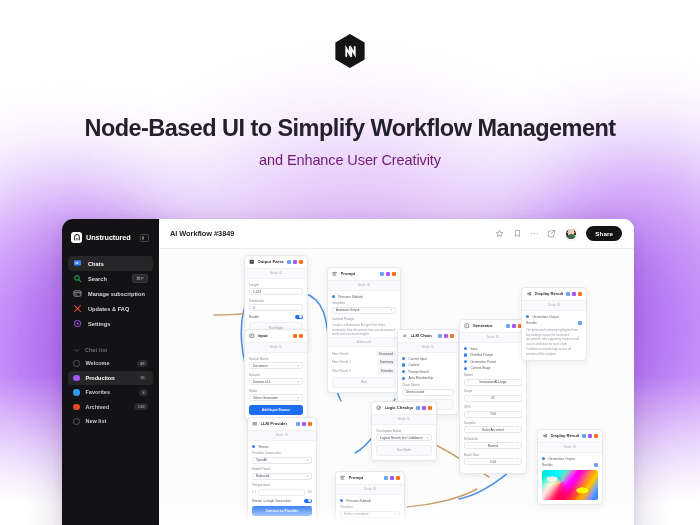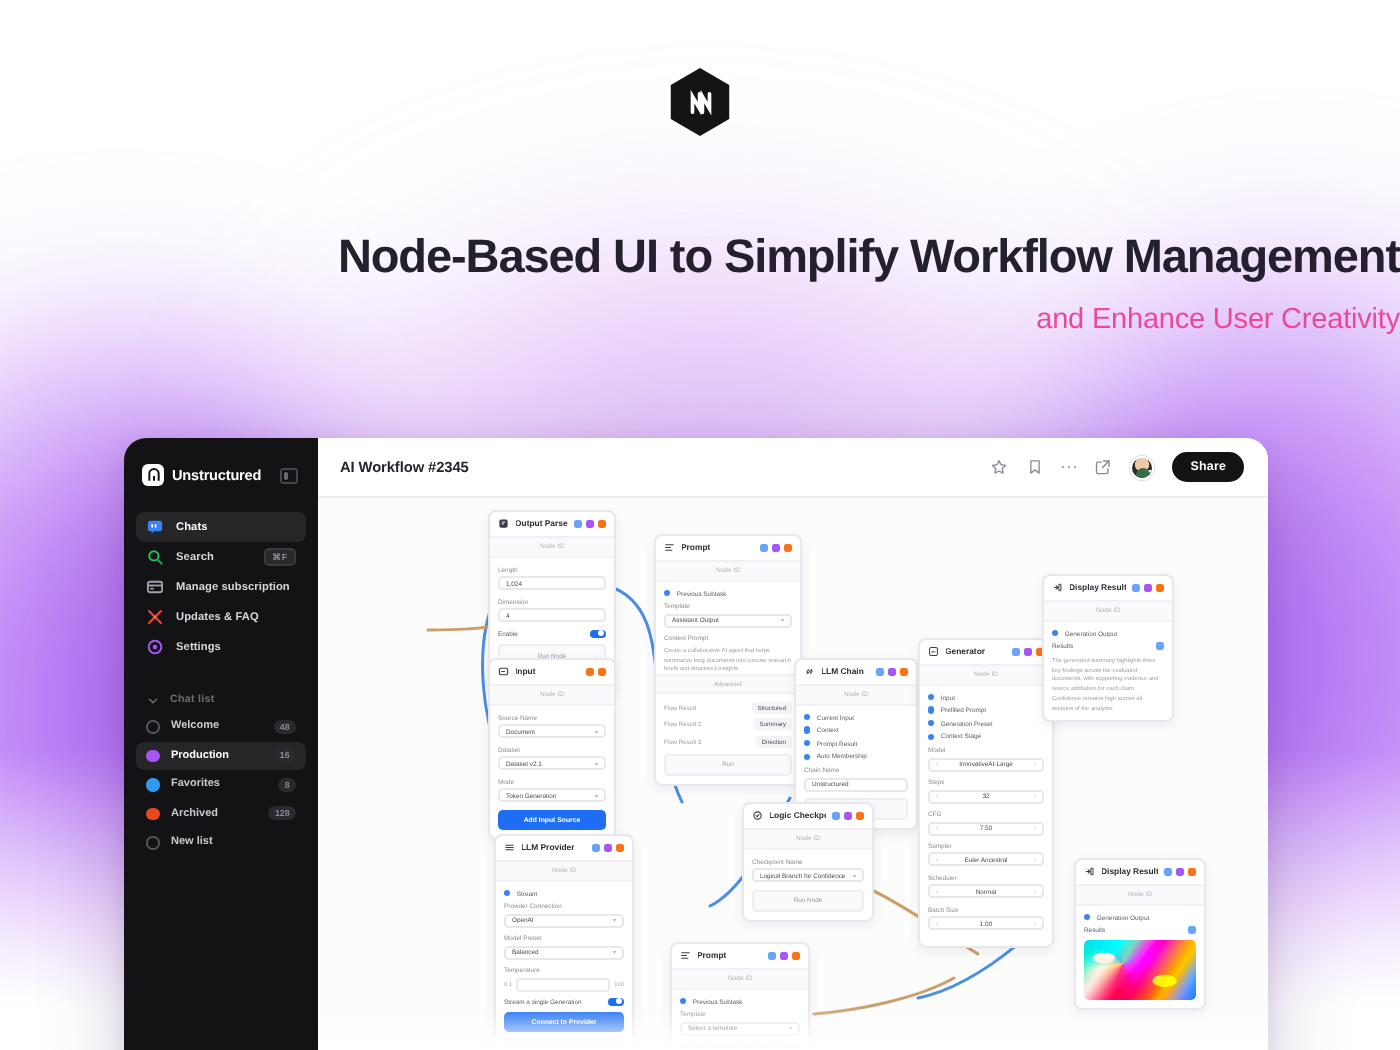--- a/index.html
+++ b/index.html
@@ -31,42 +31,42 @@
     right: -120px; top: 140px; width: 340px; height: 420px;
     background: radial-gradient(ellipse at 40% 45%, #a855f7 0%, #bd82f6 32%, #ddb9fb 60%, rgba(245,235,255,0) 79%);
     opacity: .95;
   }
   .glow-bottom-fade {
     position: absolute; left: 0; right: 0; bottom: 0; height: 150px;
     background: linear-gradient(to bottom, rgba(255,255,255,0) 0%, #ffffff 86%);
   }
 
   
-  #hero { position: relative; z-index: 3; text-align: right; }
+  #hero { position: relative; z-index: 3; text-align: center; }
   #logo {
     width: 34px; height: 34px; margin: 34px auto 0;
     background: #141414;
     border-radius: 42% 42% 42% 42% / 42% 42% 42% 42%;
     display: flex; align-items: center; justify-content: center;
     clip-path: polygon(50% 0%, 93% 25%, 93% 75%, 50% 100%, 7% 75%, 7% 25%);
   }
   #logo svg { display: block; }
   #headline {
     margin-top: 47px;
     font-size: 23.5px;
     font-weight: 700;
     letter-spacing: -0.55px;
     color: #25202e;
     line-height: 1.18;
   }
   #subheadline {
     margin-top: 9px;
     font-size: 14.5px;
     font-weight: 400;
-    color: #ec4899;
+    color: #701a75;
     letter-spacing: -0.1px;
   }
 
   
   #app-window {
     position: absolute;
     left: 62px; top: 219px;
     width: 572px; height: 310px;
     z-index: 4;
     border-radius: 11px 11px 0 0;
@@ -387,21 +387,21 @@
       <div class="chat-item">
         <span class="dot ring"></span>
         <span class="chat-label">New list</span>
       </div>
     </div>
   </aside>
 
   <section id="main">
 
     <header id="topbar">
-      <span id="doc-title">AI Workflow #2345</span>
+      <span id="doc-title">AI Workflow #3849</span>
 
       <div id="topbar-actions">
         <svg class="tb-ico" viewBox="0 0 24 24">
           <path d="M12 3.5l2.7 5.5 6 .9-4.3 4.2 1 6-5.4-2.8-5.4 2.8 1-6L3.3 9.9l6-.9z" fill="none" stroke="#8b8b95" stroke-width="1.8" stroke-linejoin="round"></path>
         </svg>
         <svg class="tb-ico" viewBox="0 0 24 24">
           <path d="M6.5 3.8h11v16.4L12 15.8l-5.5 4.4z" fill="none" stroke="#8b8b95" stroke-width="1.8" stroke-linejoin="round"></path>
         </svg>
         <span id="ellipsis">
             <i></i>

